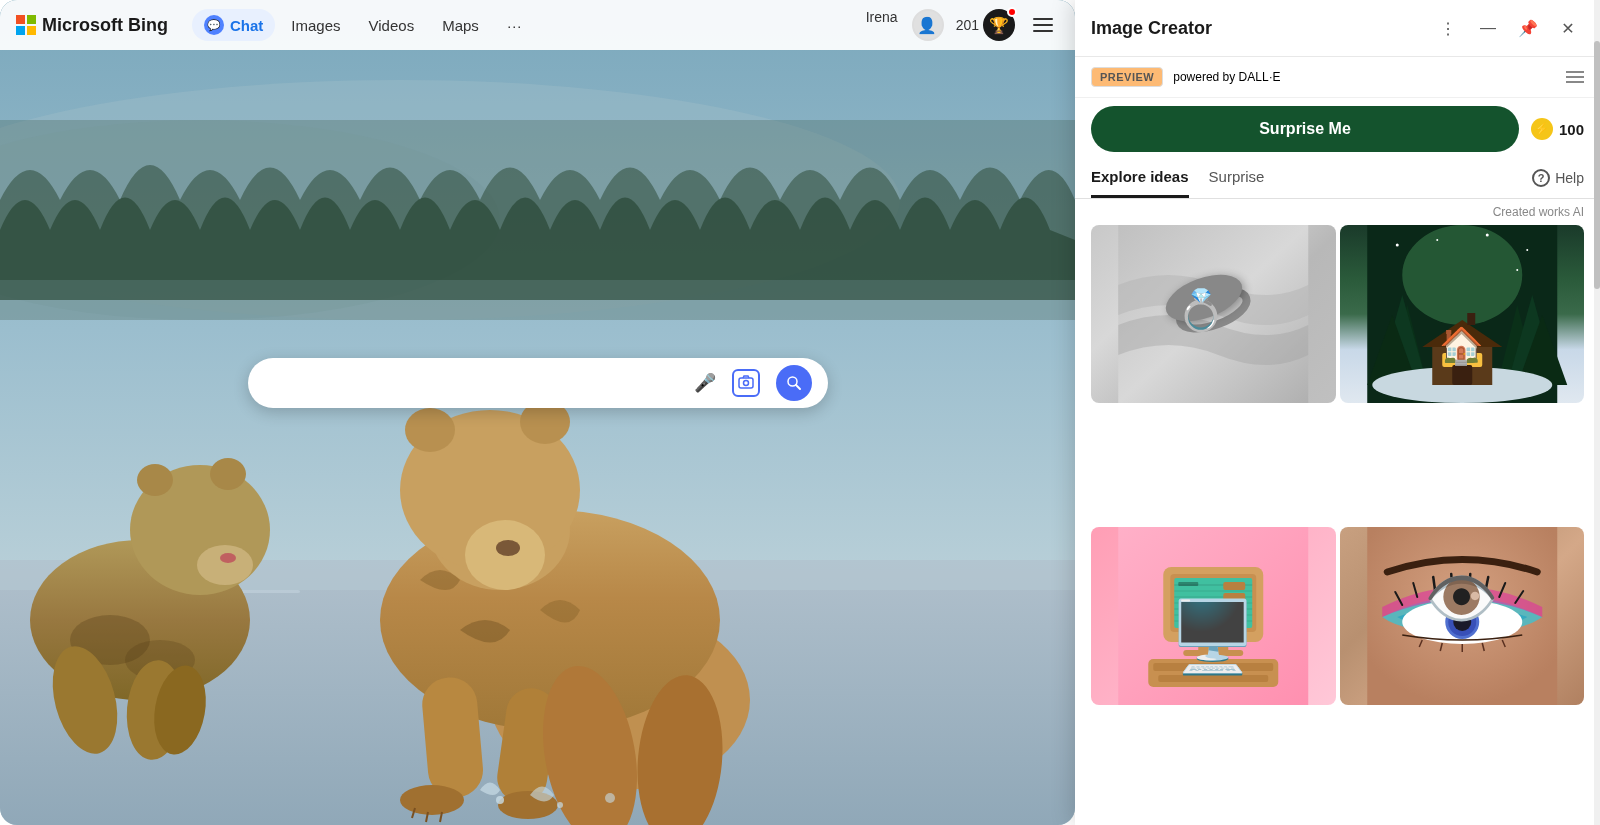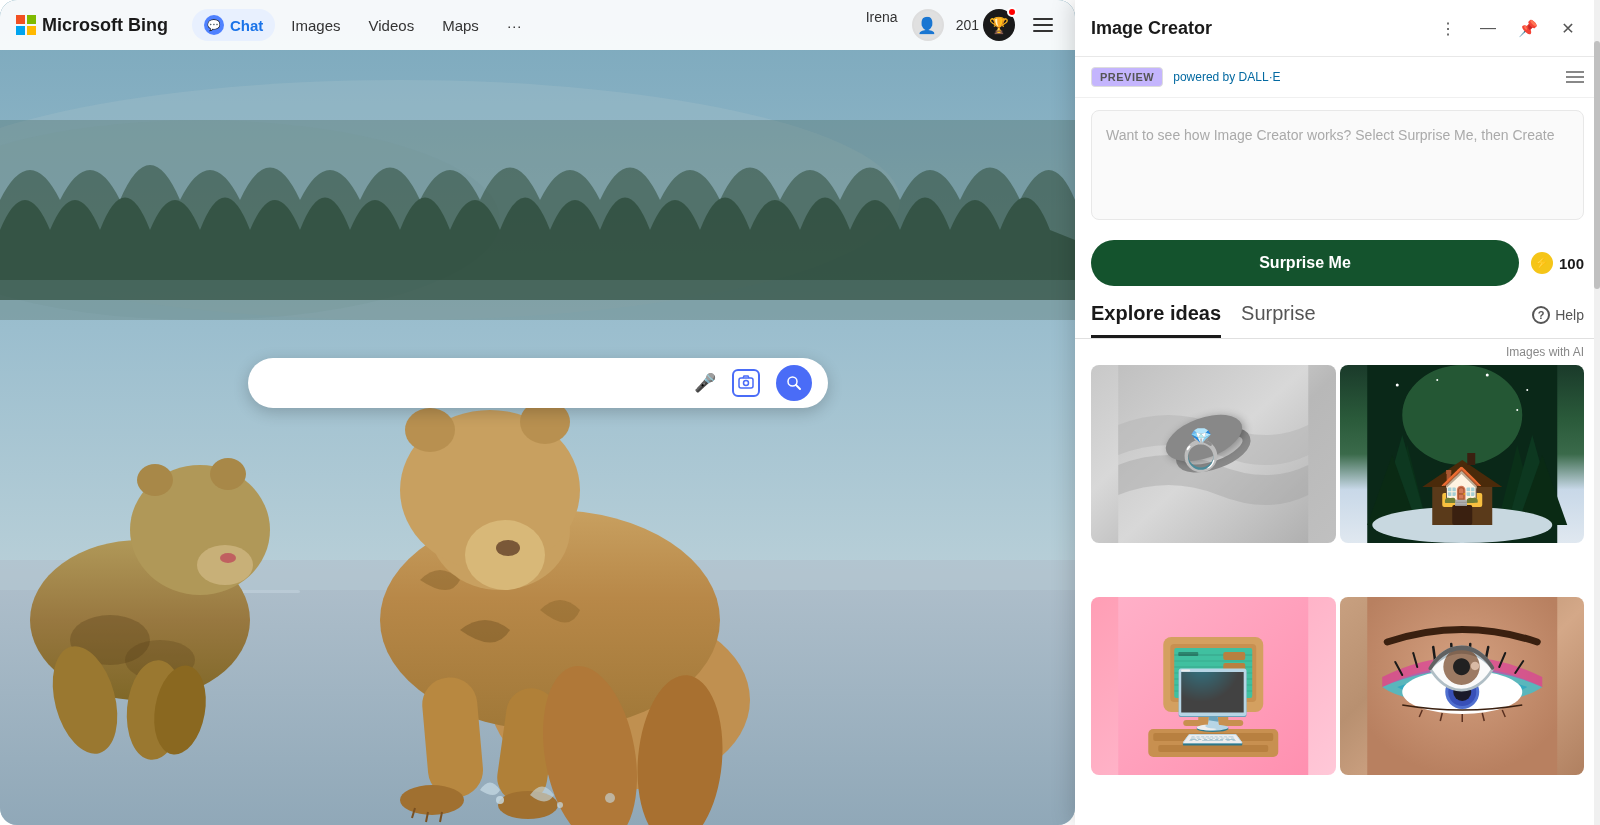--- a/index.html
+++ b/index.html
@@ -270,33 +270,33 @@
     
     .panel-badges {
       display: flex;
       align-items: center;
       padding: 10px 16px;
       gap: 10px;
       border-bottom: 1px solid #f0f0f0;
     }
 
     .preview-badge {
-      background: #c4b5fd;
+      background: #fdba74;
       border: 1px solid #ddd;
       border-radius: 4px;
       padding: 3px 8px;
       font-size: 11px;
       font-weight: 600;
       color: #555;
       letter-spacing: 0.5px;
     }
 
     .dalle-text {
       font-size: 12px;
-      color: #0369a1;
+      color: #000000;
     }
 
     .badge-spacer { flex: 1; }
 
     .menu-lines-btn {
       cursor: pointer;
       display: flex;
       flex-direction: column;
       gap: 3px;
       align-items: center;
@@ -365,21 +365,21 @@
     
     .panel-tabs {
       display: flex;
       align-items: center;
       padding: 8px 16px 0;
       border-bottom: 1px solid #e0e0e0;
       gap: 20px;
     }
 
     .panel-tab {
-      font-size: 20px;
+      font-size: 15px;
       color: #555;
       cursor: pointer;
       padding-bottom: 10px;
       border-bottom: 3px solid transparent;
       font-weight: 500;
     }
     .panel-tab.active {
       color: #1a1a1a;
       font-weight: 700;
       border-bottom: 3px solid #1a1a1a;
@@ -723,23 +723,20 @@
     <span class="preview-badge">PREVIEW</span>
     <span class="dalle-text">powered by DALL·E</span>
     <div class="badge-spacer"></div>
     <div class="menu-lines-btn">
       <div class="menu-lines-line"></div>
       <div class="menu-lines-line"></div>
       <div class="menu-lines-line"></div>
     </div>
   </div>
 
-  <div class="prompt-area">
-    <span>Want to see how Image Creator works? Select Surprise Me, then Create</span>
-  </div>
 
   <div class="surprise-area">
     <button class="surprise-btn">Surprise Me</button>
     <div class="coins-area">
       <div class="coin-icon">
         <span>⚡</span>
       </div>
       <span class="coin-count">100</span>
     </div>
   </div>
@@ -752,21 +749,21 @@
       <span>Surprise</span>
     </div>
     <div class="tab-spacer"></div>
     <div class="help-btn">
       <div class="help-circle">?</div>
       <span>Help</span>
     </div>
   </div>
 
   <div class="created-ai">
-    <span>Images with AI</span>
+    <span>Created works AI</span>
   </div>
 
   <div class="gallery-grid">
 
     <div class="gallery-item gallery-img-1">
       <svg width="100%" height="100%" viewBox="0 0 190 178">
         <defs>
           <linearGradient id="fabricGrad" x1="0" y1="0" x2="1" y2="1">
             <stop offset="0%" stop-color="#c0c0c0"></stop>
             <stop offset="50%" stop-color="#d8d8d8"></stop>

